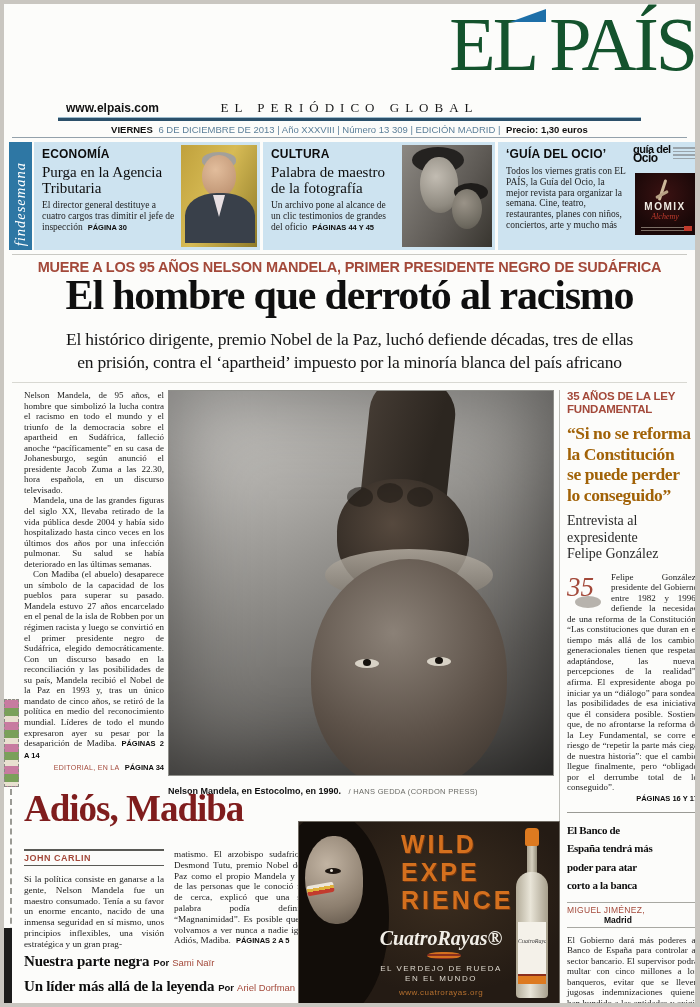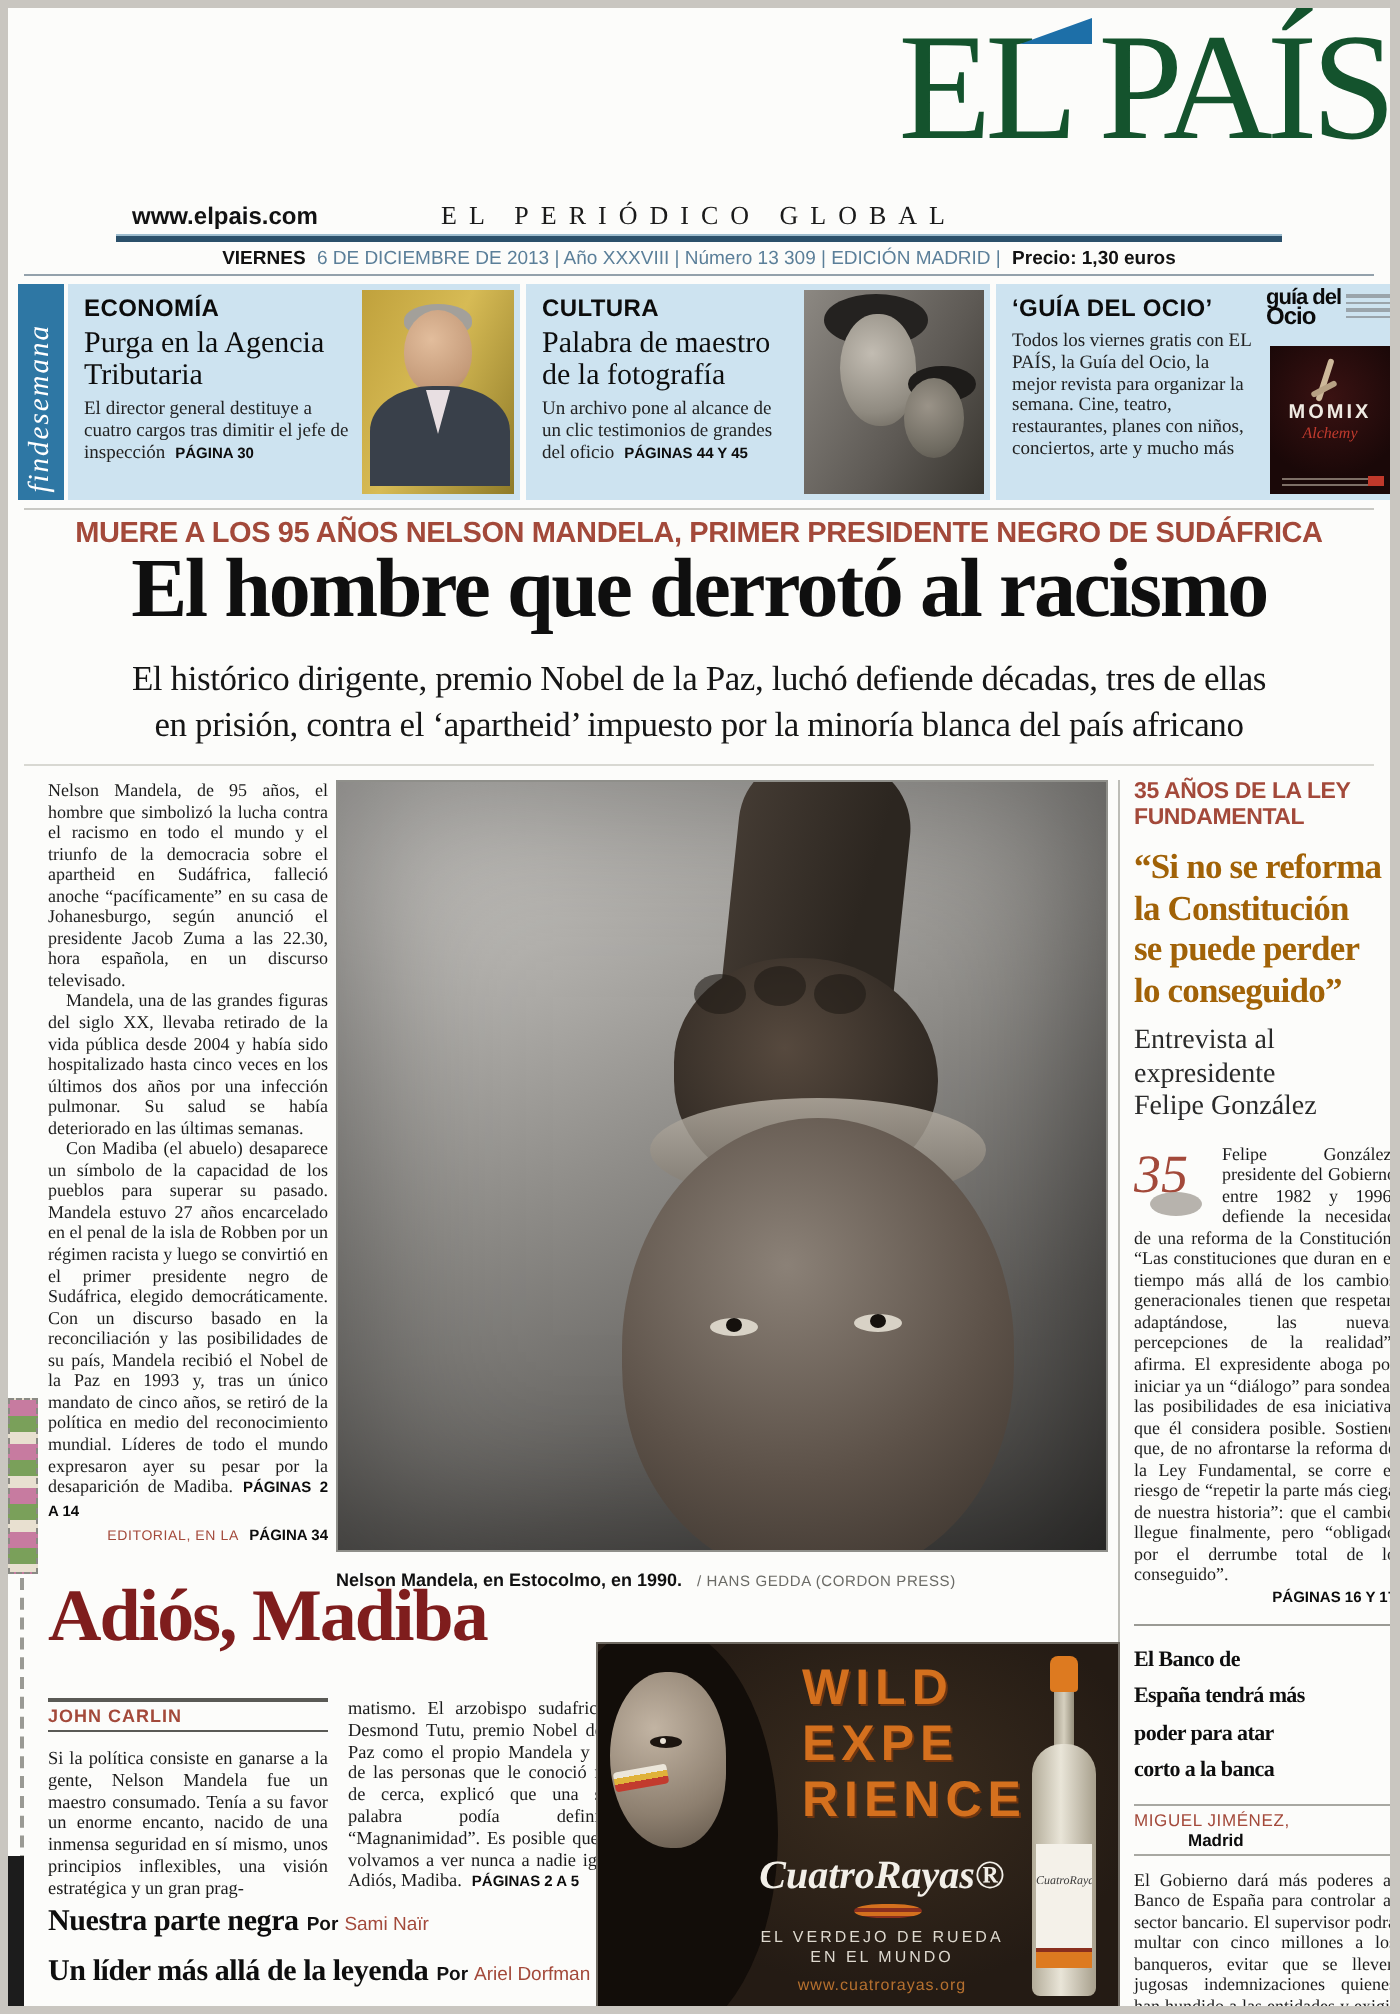--- a/index.html
+++ b/index.html
@@ -39,21 +39,21 @@
   .cul-photo { right:3px; width:90px; background:linear-gradient(120deg,#8c8882 0%,#5d5954 60%,#38352f 100%); overflow:hidden; }
   .cul-face1 { position:absolute; left:18px; top:12px; width:38px; height:56px; border-radius:50% 50% 46% 54%; background:radial-gradient(circle at 42% 35%,#c2bcb2,#8f8a80 70%,#6a655c); }
   .cul-hair1 { position:absolute; left:10px; top:2px; width:52px; height:26px; border-radius:50%; background:#242220; }
   .cul-face2 { position:absolute; left:50px; top:44px; width:30px; height:40px; border-radius:50%; background:radial-gradient(circle at 40% 35%,#9a9388,#6e6must 70%,#57524a); background:radial-gradient(circle at 40% 35%,#9a9388,#6e6a60 70%,#57524a); }
   .cul-hair2 { position:absolute; left:52px; top:38px; width:34px; height:18px; border-radius:50%; background:#1e1c1a; }
   .ocio-logo { position:absolute; right:4px; top:3px; width:62px; height:26px; font-family:"Liberation Sans",sans-serif; font-weight:bold; color:#0b0b0b; line-height:9px; }
   .ocio-l1 { font-size:11px; letter-spacing:-.5px; }
   .ocio-l2 { font-size:12px; letter-spacing:-.5px; }
   .ocio-fineprint { position:absolute; right:0; top:2px; width:22px; }
   .ocio-fineprint i { display:block; height:1.5px; background:#9aa4ab; margin-bottom:2px; }
-  .momix { position:absolute; right:4px; top:31px; width:60px; height:74px; background:radial-gradient(circle at 50% 35%,#3a1212 0%,#1a0808 70%); overflow:hidden; }
+  .momix { position:absolute; right:4px; top:31px; width:60px; height:62px; background:radial-gradient(circle at 50% 35%,#3a1212 0%,#1a0808 70%); overflow:hidden; }
   .momix-title { position:absolute; left:0; right:0; top:28px; text-align:center; color:#efeae2; font:bold 10px "Liberation Sans",sans-serif; letter-spacing:1.5px; }
   .momix-sub { position:absolute; left:0; right:0; top:39px; text-align:center; color:#c23b2e; font-style:italic; font-size:8px; }
   .momix-dancer { position:absolute; left:26px; top:6px; width:3px; height:22px; background:#cdb89a; transform:rotate(18deg); border-radius:2px; }
   .momix-foot { position:absolute; left:20px; top:20px; width:14px; height:3px; background:#b7a184; transform:rotate(-28deg); border-radius:2px; }
   .momix-lines { position:absolute; left:6px; right:6px; bottom:4px; }
   .momix-lines i { display:block; height:1px; background:#7d6f66; margin-top:2px; }
   .momix-mark { position:absolute; right:3px; bottom:4px; width:8px; height:5px; background:#c0392b; }
 
   
   .rule-strip { left:8px; right:8px; top:250px; height:1px; background:#c9c9c4; }
@@ -90,21 +90,21 @@
   .iv-stand { margin-top:8px; font-size:14px; line-height:16.5px; color:#2a2a2a; white-space:pre-line; }
   .iv-body { margin-top:9px; }
   .dropcap35 { float:left; width:40px; height:36px; position:relative; margin:2px 4px 0 0; }
   .dc-num { font-style:italic; font-size:27px; line-height:26px; color:#a3493a; font-family:"Liberation Serif",serif; }
   .dc-blob { position:absolute; left:8px; top:22px; width:26px; height:12px; border-radius:50%; background:#9a948c; opacity:.7; }
   .refline { text-align:right; }
   .hr2 { margin-top:7px; border-top:1px solid #9a9a94; }
   .bank-head { margin-top:8px; font-weight:bold; font-size:11px; line-height:18.5px; letter-spacing:-.3px; color:#0e0e0e; white-space:pre-line; }
   .bank-byline { margin-top:7px; border-top:1px solid #a8a8a2; border-bottom:1px solid #a8a8a2; padding:2px 0; font-family:"Liberation Sans",sans-serif; font-size:8.5px; }
   .bank-name { color:#a3493a; letter-spacing:.3px; }
-  .bank-city { font-weight:bold; color:#0c0c0c; margin-left:3px;padding-left:24px; }
+  .bank-city { font-weight:bold; color:#0c0c0c; margin-left:13px;padding-left:24px; }
   .bank-body { margin-top:7px; }
 
   
   .op-head { left:20px; top:786px; font-weight:bold; font-size:37px; line-height:1; letter-spacing:-1px; color:#7f1d1d; }
   .op-byline { left:20px; top:845px; width:140px; border-top:2px solid #5a5a55; border-bottom:1px solid #5a5a55; padding:2px 0; font:bold 9px "Liberation Sans",sans-serif; color:#a3493a; letter-spacing:.5px; }
   .op-col { width:140px; font-size:9.2px; line-height:10.8px; text-align:justify; color:#1b1b1b; }
   .op-col1 { left:20px; top:870px; }
   .op-col2 { left:170px; top:845px; width:138px; }
   .related { left:20px; top:948px; width:272px; }
   .rel-item { margin-bottom:6.5px; }

